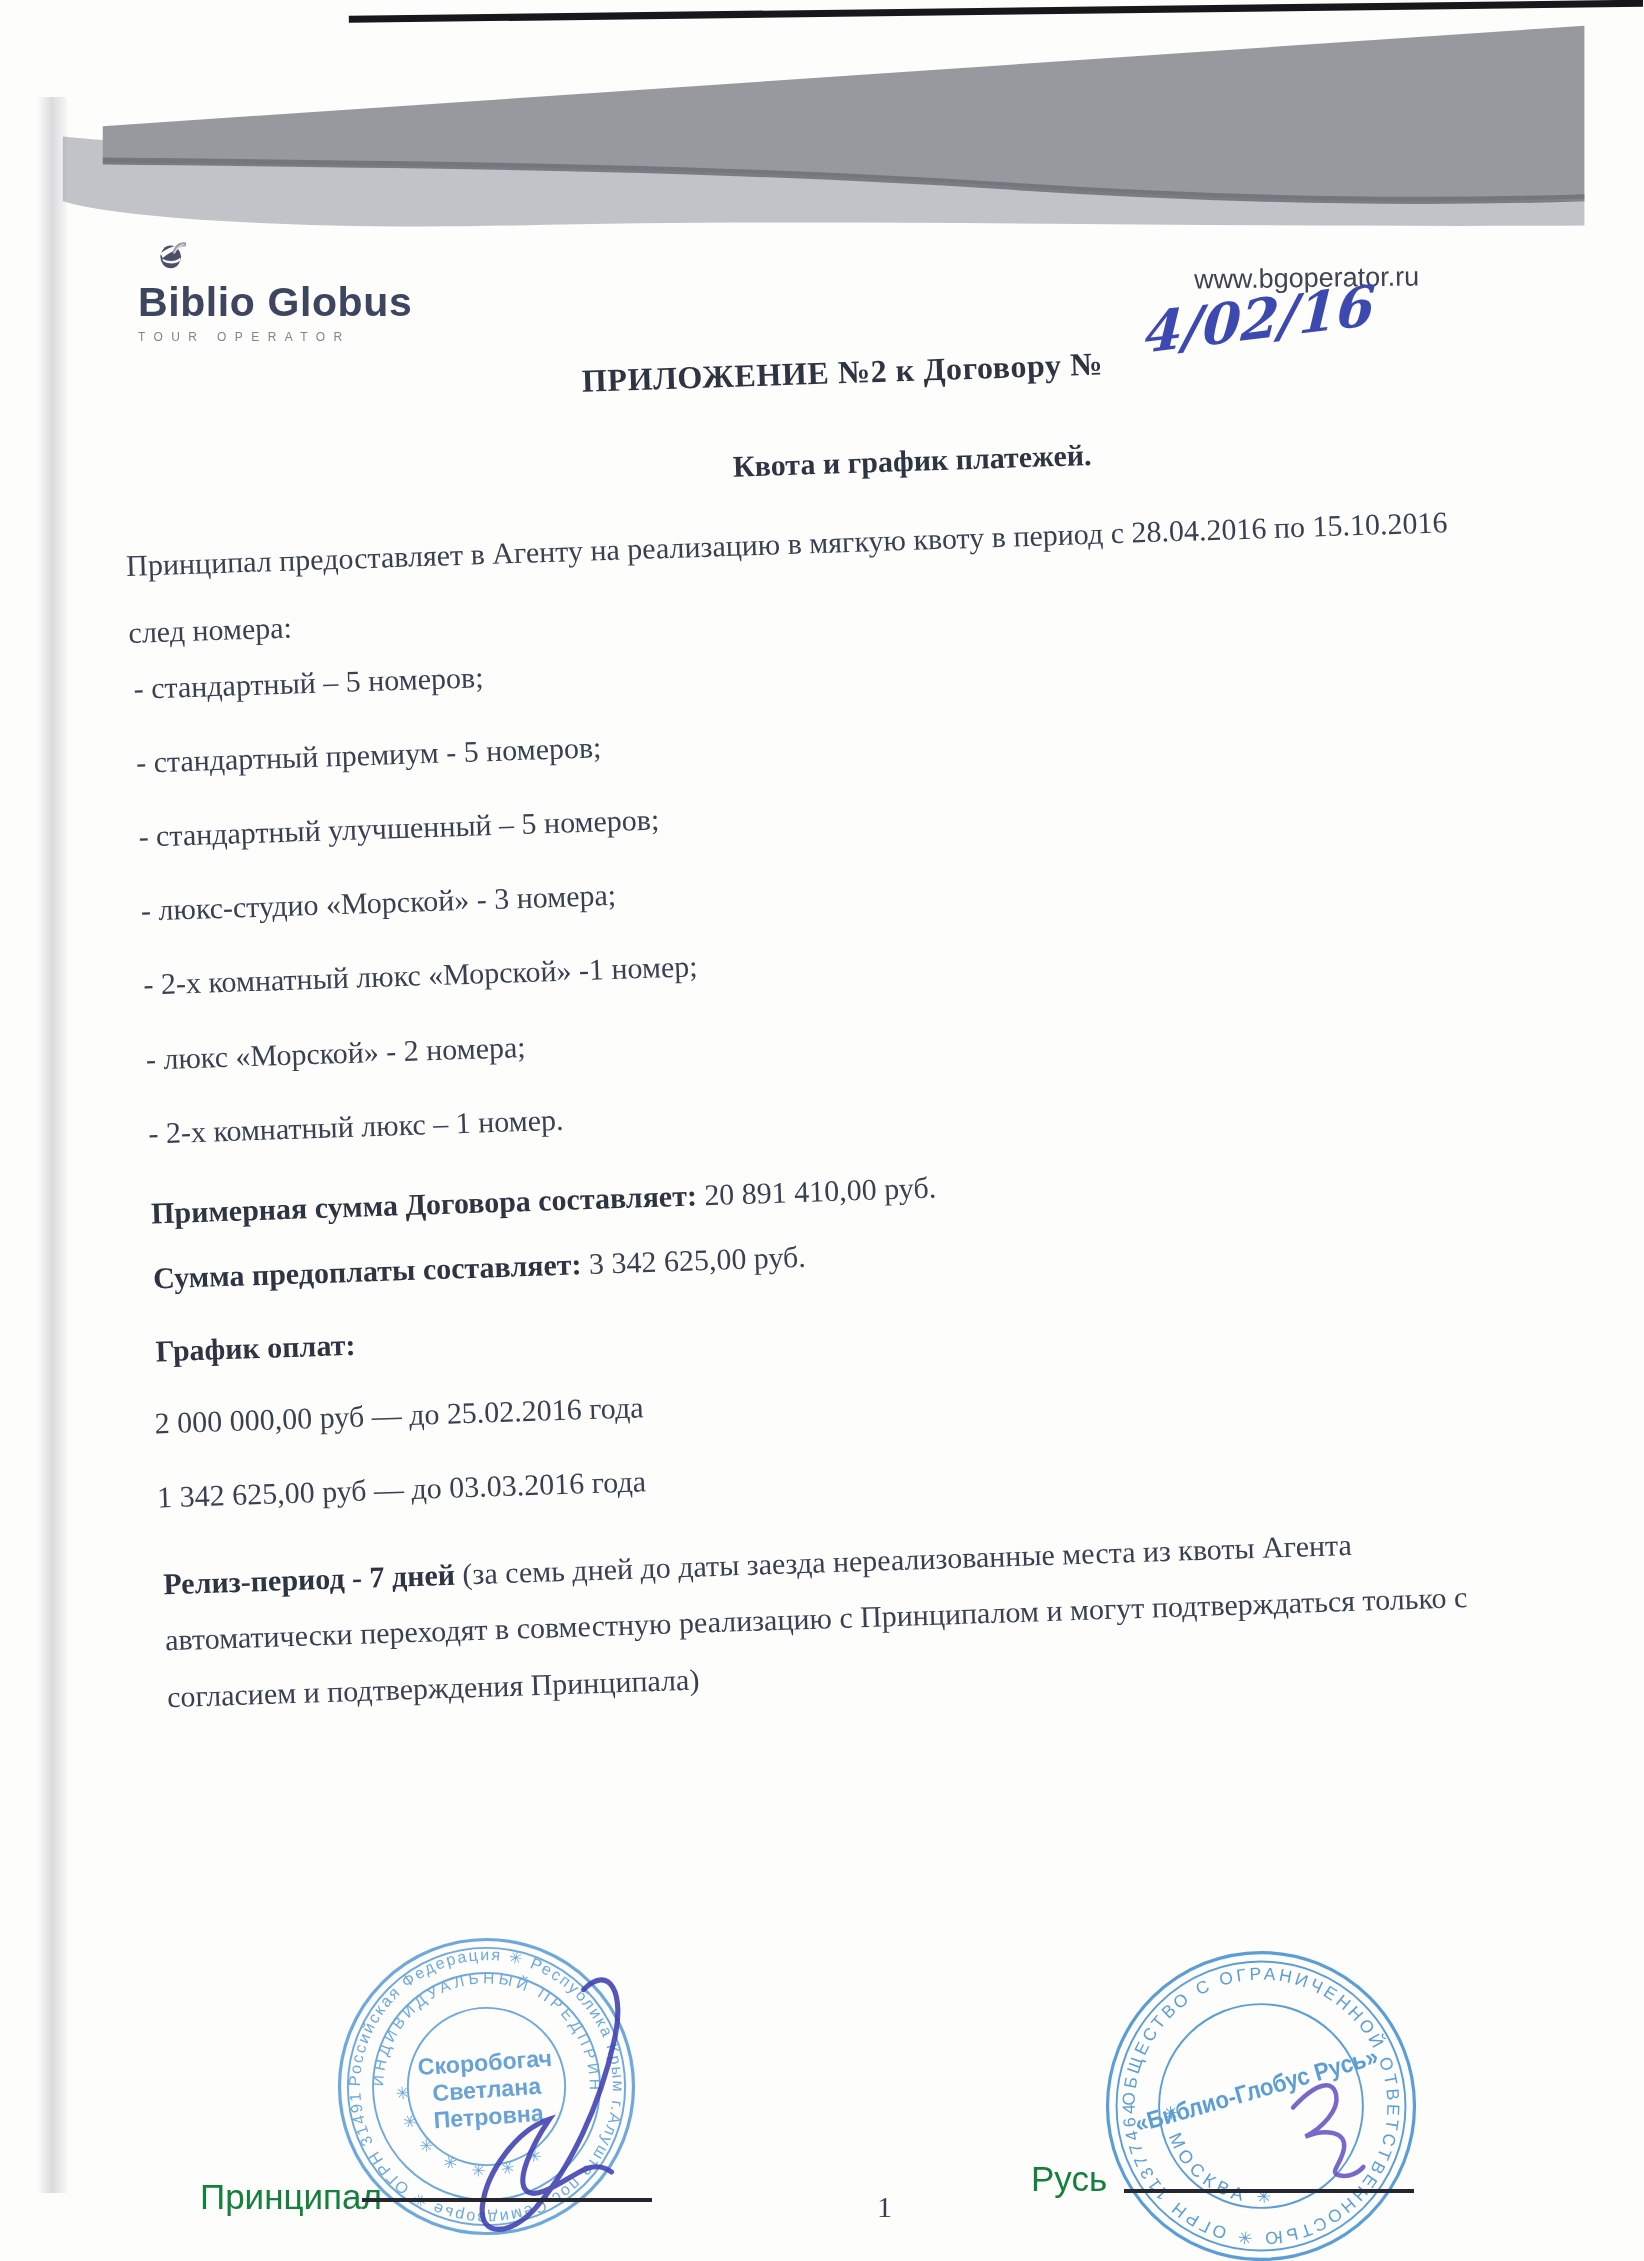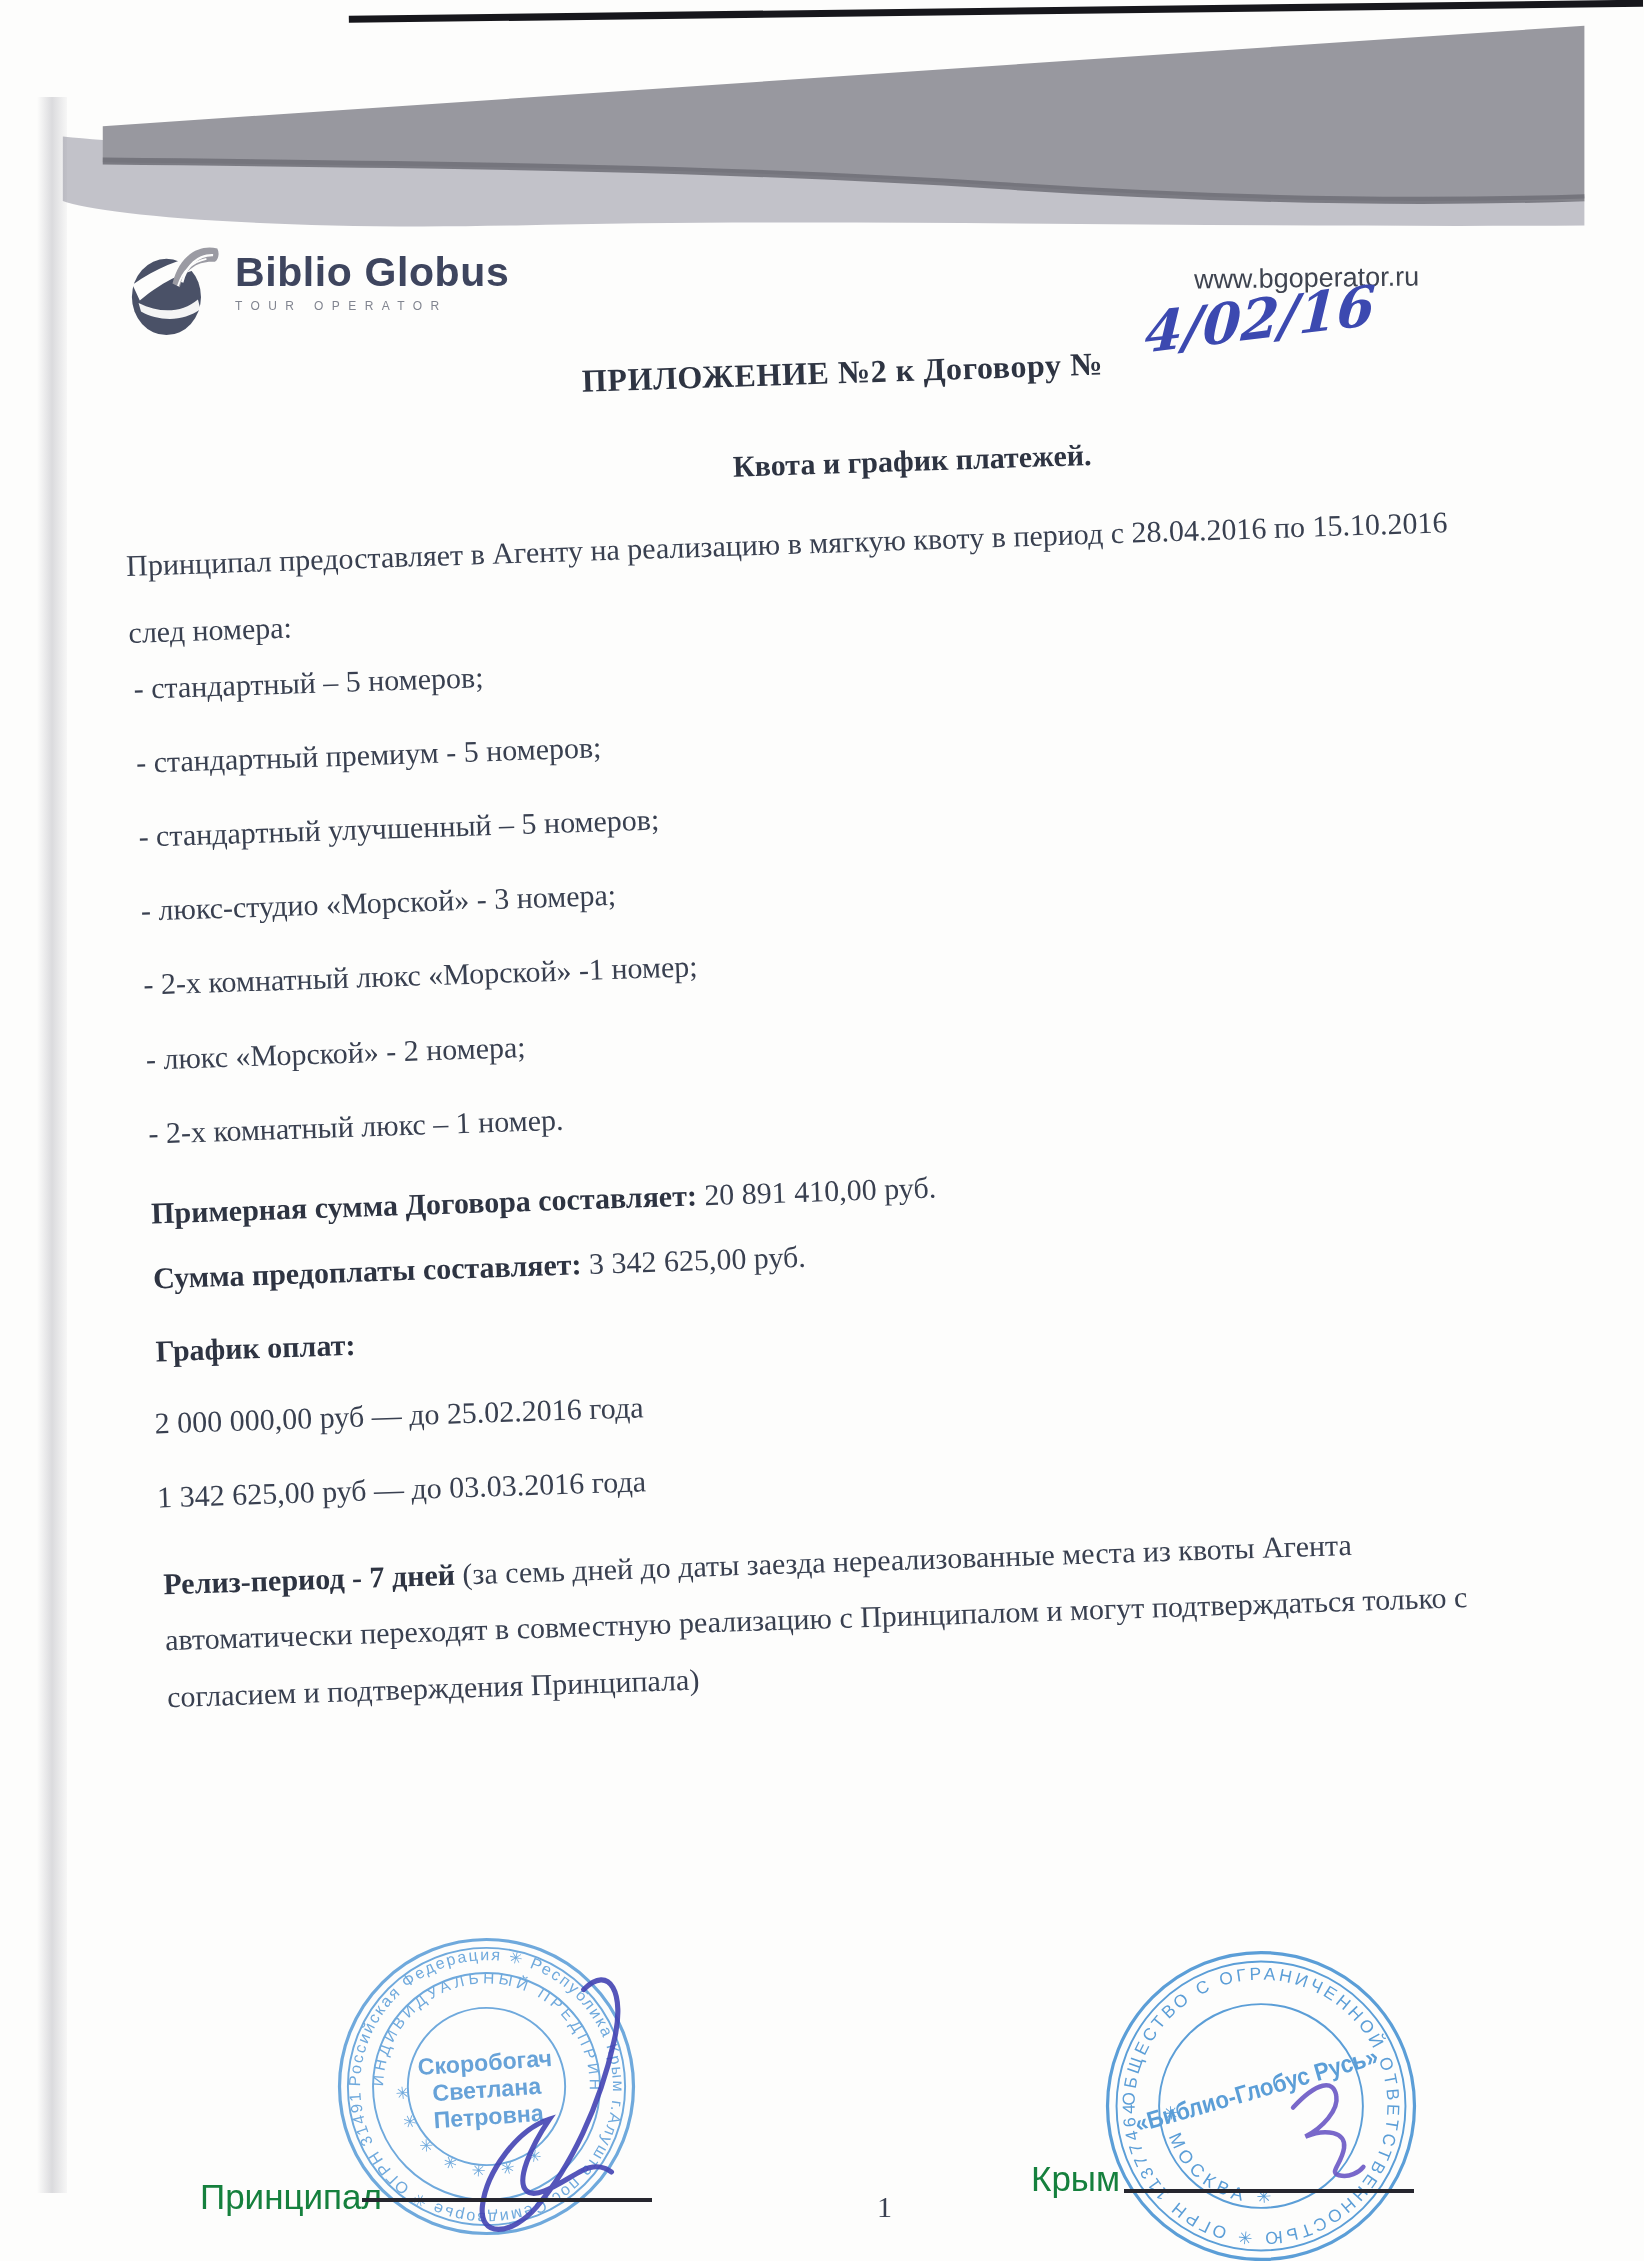--- a/index.html
+++ b/index.html
@@ -13,21 +13,21 @@
   .nowrap{white-space:nowrap;}
 
   
   #wave-svg{position:absolute;left:0;top:0;}
   #left-edge-shadow{
     position:absolute;left:37px;top:97px;width:30px;height:2096px;
     background:linear-gradient(to right, rgba(120,120,130,0.0), rgba(130,130,142,0.28), rgba(130,130,142,0.05));
   }
 
   
-  #logo{left:124px;top:240px;width:426px;height:103px;display:flex;align-items:flex-start;}
+  #logo{left:124px;top:240px;width:426px;height:103px;display:flex;align-items:flex-start;flex-direction:column;}
   #logo-text{margin-left:14px;padding-top:11.6px;font-family:"Liberation Sans",sans-serif;}
   #logo-brand{font-size:41px;font-weight:bold;color:#3e455e;letter-spacing:0.6px;line-height:1;}
   #logo-tagline{font-size:12px;color:#80848f;letter-spacing:8.4px;margin-top:7.7px;line-height:1;}
   #site-url{left:1194px;top:263px;font-family:"Liberation Sans",sans-serif;font-size:27px;color:#3f4450;transform:rotate(-0.8deg);}
 
   
   #doc-block{
     left:113px;top:358px;width:1490px;height:1406px;
     transform:rotate(-1.9deg);transform-origin:39px 0px;
   }
@@ -156,17 +156,17 @@
 </svg>
 
 <svg class="abs" style="left:0;top:0;" width="1644" height="2261" viewBox="0 0 2549 3506">
   <path d="M 905,3085 C 945,3045 970,3090 952,3165 C 930,3265 885,3360 832,3422 C 792,3468 742,3470 748,3420 C 754,3368 802,3302 852,3286 C 822,3330 800,3382 816,3397 C 832,3412 872,3382 902,3366 C 922,3356 938,3360 948,3368" fill="none" stroke="#4343b2" stroke-width="8" stroke-linecap="round" opacity="0.9"></path>
   <path d="M 2005,3268 C 2042,3228 2068,3224 2072,3250 C 2076,3272 2050,3300 2024,3313 C 2056,3300 2088,3306 2084,3331 C 2080,3356 2060,3369 2076,3373 C 2092,3377 2107,3369 2114,3360" fill="none" stroke="#6a58c4" stroke-width="7" stroke-linecap="round" opacity="0.9"></path>
 </svg>
 
 <div class="abs sig-label nowrap" style="left:200px;top:2177px;">Принципал</div>
 <div class="sig-line" style="left:362px;top:2198px;width:290px;"></div>
 
-<div class="abs sig-label nowrap" style="left:1031px;top:2159px;">Крым</div>
+<div class="abs sig-label nowrap" style="left:1031px;top:2159px;">Русь</div>
 <div class="sig-line" style="left:1124px;top:2189px;width:290px;"></div>
 
 <div class="abs nowrap" id="page-num" style="left:877px;top:2190px;">1</div>
 
 
 </body></html>

